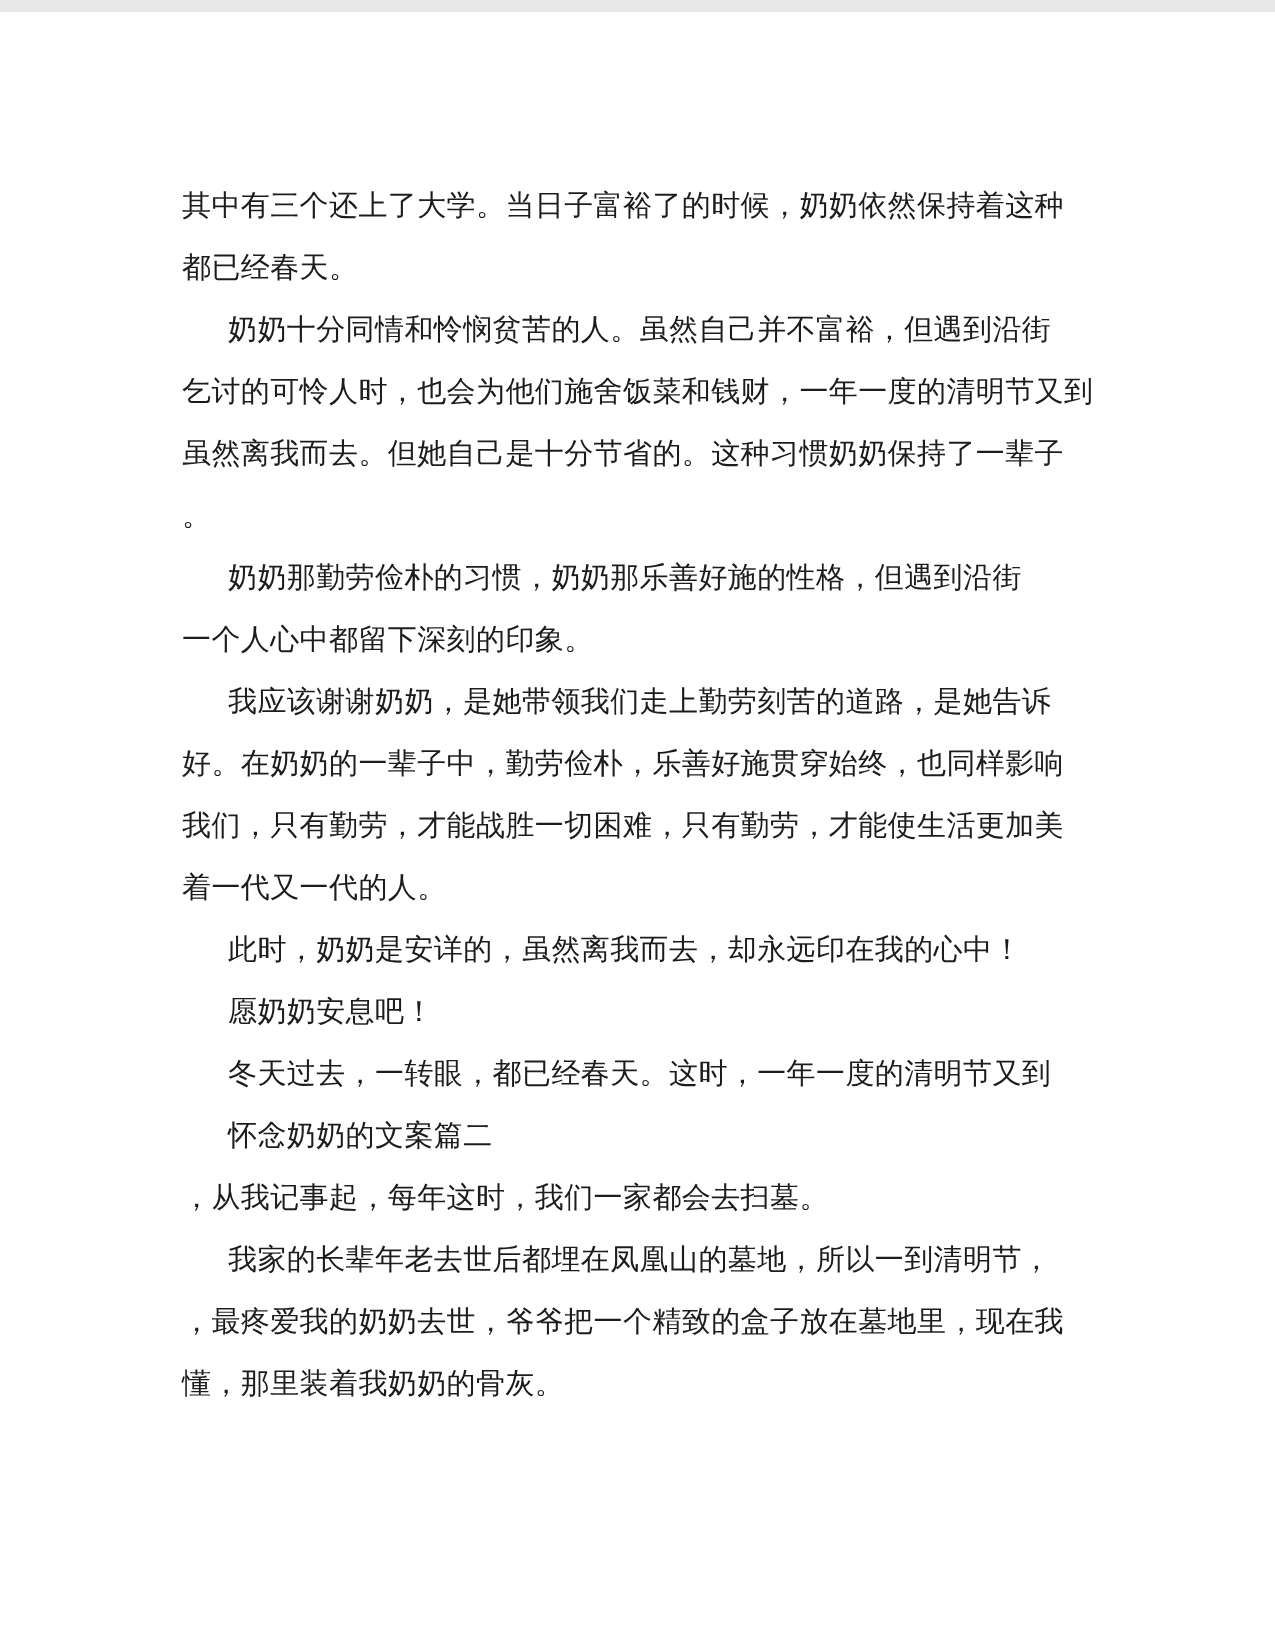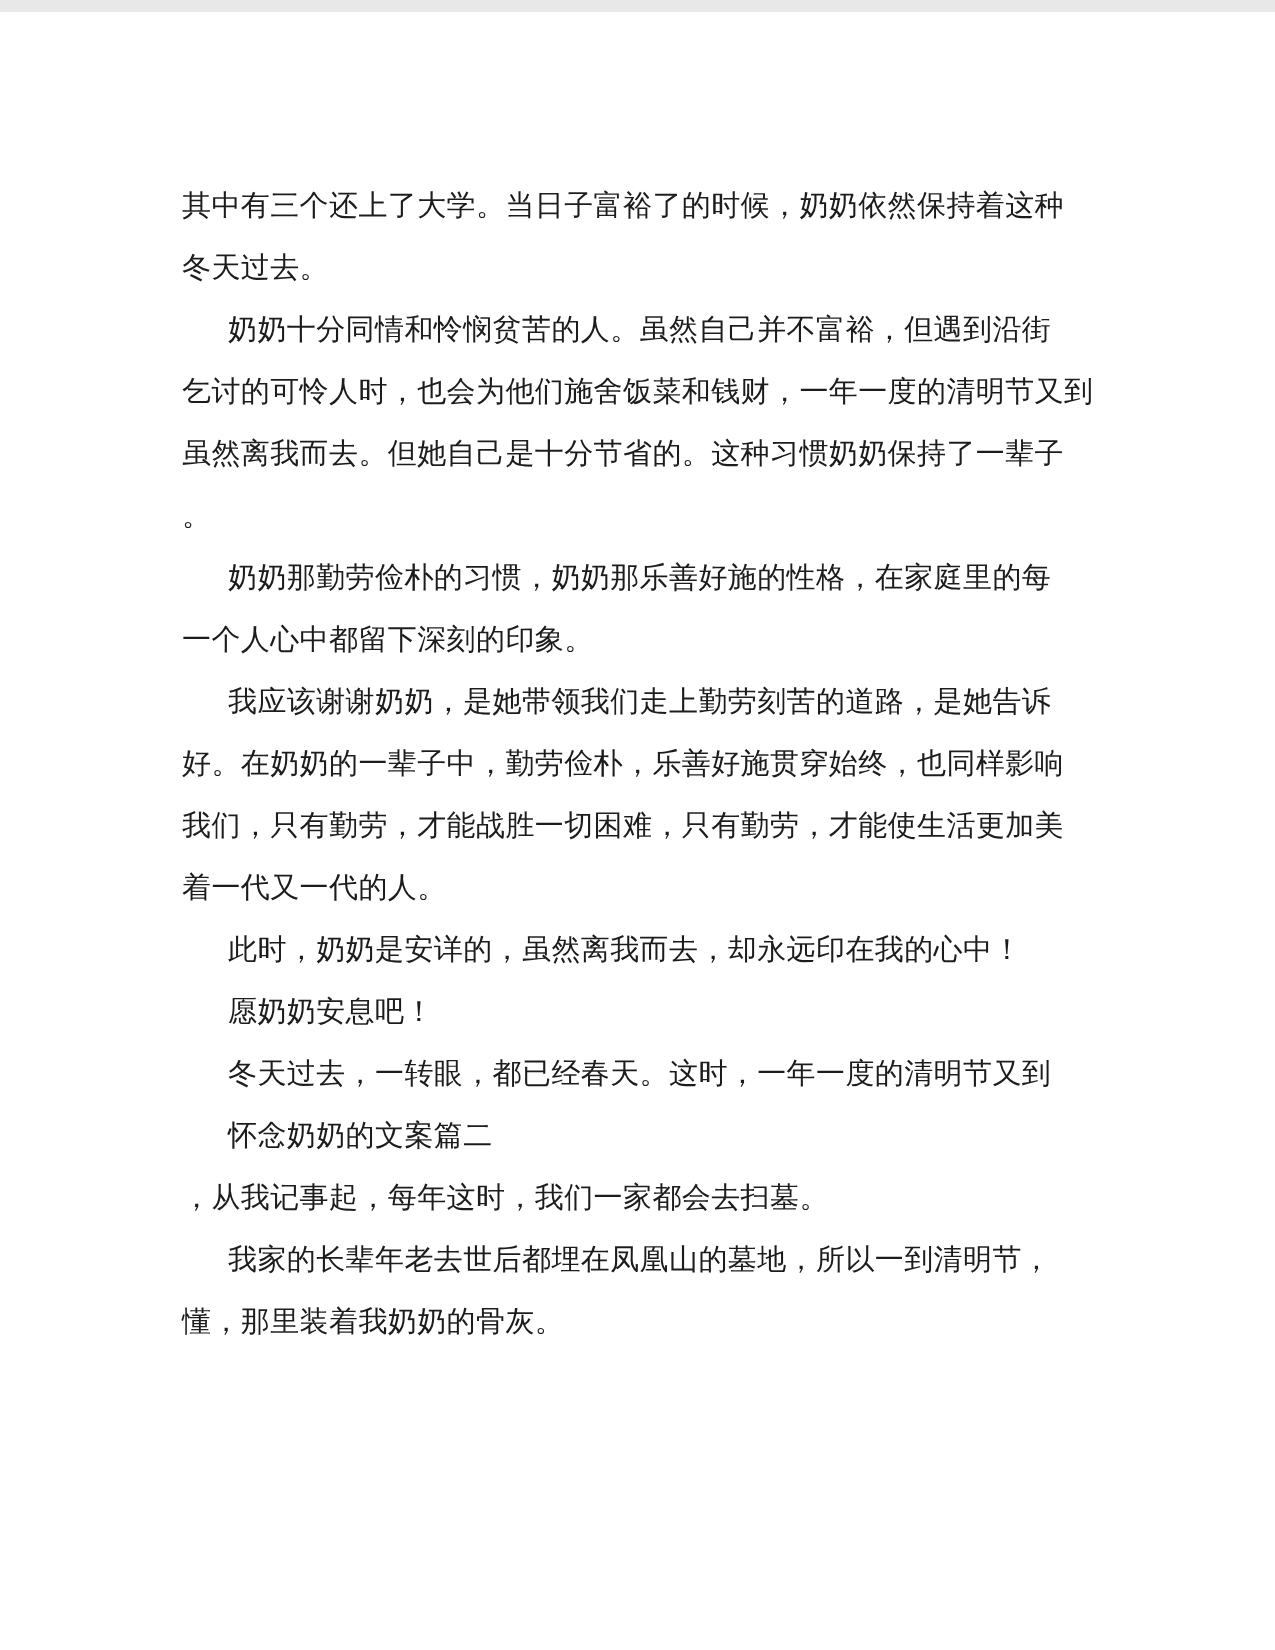--- a/index.html
+++ b/index.html
@@ -34,32 +34,33 @@
   .text-line.indent {
     padding-left: 46px;
   }
 </style>
 </head>
 <body>
 
 <div class="page">
   <div class="doc-body" id="doc-body">
       <div class="text-line">其中有三个还上了大学。当日子富裕了的时候，奶奶依然保持着这种</div>
-      <div class="text-line">冬天过去。</div>
+      <div class="text-line">都已经春天。</div>
       <div class="text-line indent">奶奶十分同情和怜悯贫苦的人。虽然自己并不富裕，但遇到沿街</div>
       <div class="text-line">乞讨的可怜人时，也会为他们施舍饭菜和钱财，一年一度的清明节又到</div>
       <div class="text-line">虽然离我而去。但她自己是十分节省的。这种习惯奶奶保持了一辈子</div>
       <div class="text-line">。</div>
-      <div class="text-line indent">奶奶那勤劳俭朴的习惯，奶奶那乐善好施的性格，在家庭里的每</div>
+      <div class="text-line indent">奶奶那勤劳俭朴的习惯，奶奶那乐善好施的性格，但遇到沿街</div>
       <div class="text-line">一个人心中都留下深刻的印象。</div>
       <div class="text-line indent">我应该谢谢奶奶，是她带领我们走上勤劳刻苦的道路，是她告诉</div>
       <div class="text-line">好。在奶奶的一辈子中，勤劳俭朴，乐善好施贯穿始终，也同样影响</div>
       <div class="text-line">我们，只有勤劳，才能战胜一切困难，只有勤劳，才能使生活更加美</div>
       <div class="text-line">着一代又一代的人。</div>
       <div class="text-line indent">此时，奶奶是安详的，虽然离我而去，却永远印在我的心中！</div>
       <div class="text-line indent">愿奶奶安息吧！</div>
       <div class="text-line indent">冬天过去，一转眼，都已经春天。这时，一年一度的清明节又到</div>
       <div class="text-line indent">怀念奶奶的文案篇二</div>
       <div class="text-line">，从我记事起，每年这时，我们一家都会去扫墓。</div>
       <div class="text-line indent">我家的长辈年老去世后都埋在凤凰山的墓地，所以一到清明节，</div>
+      <div class="text-line">，最疼爱我的奶奶去世，爷爷把一个精致的盒子放在墓地里，现在我</div>
       <div class="text-line">懂，那里装着我奶奶的骨灰。</div>
     </div>
 </div>
 
 </body></html>

